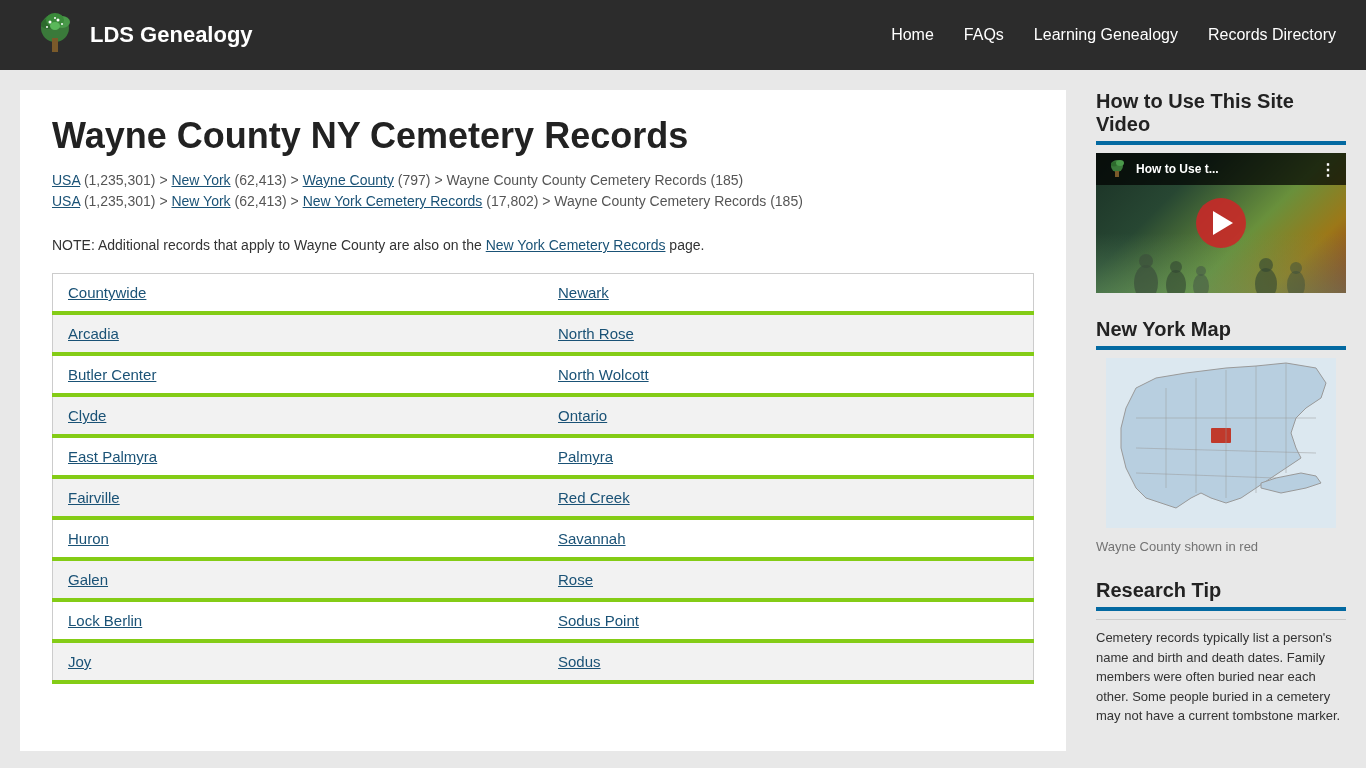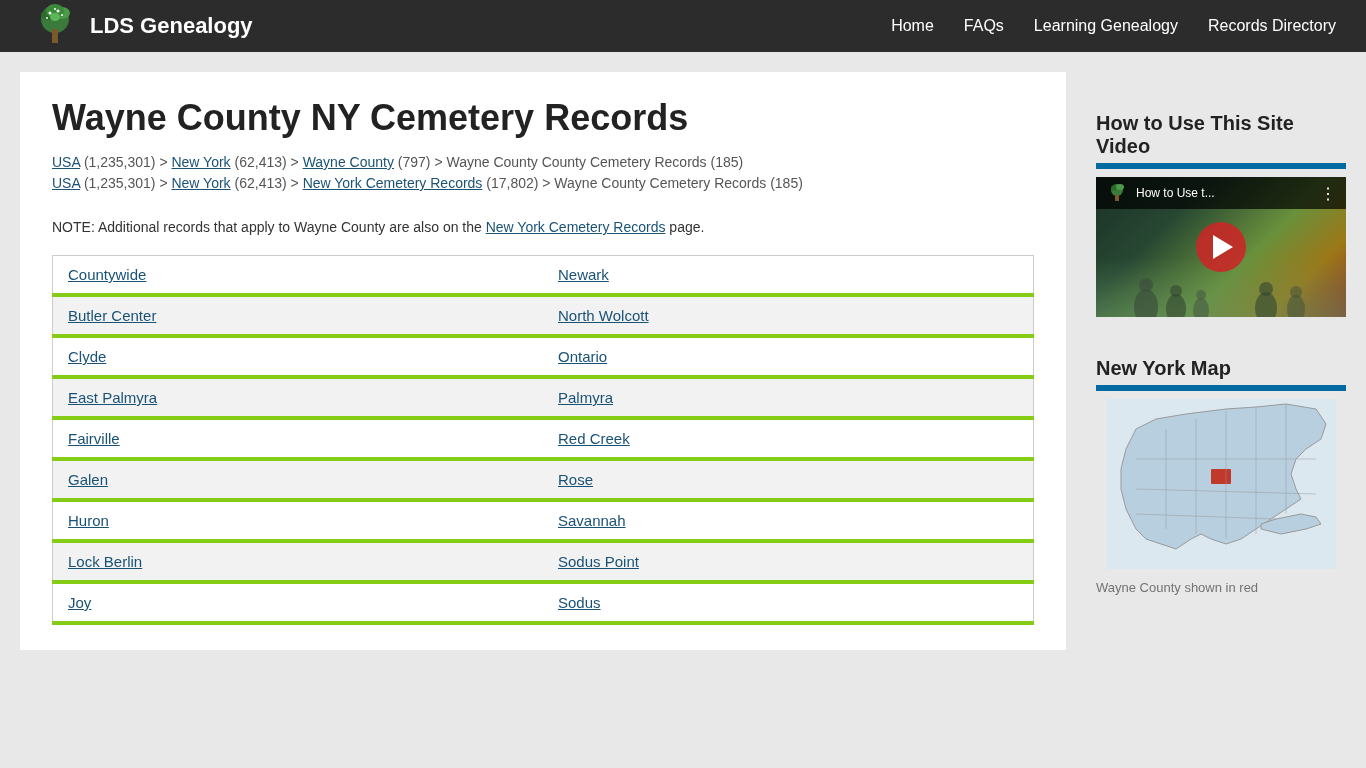--- a/index.html
+++ b/index.html
@@ -5,21 +5,21 @@
     * { margin: 0; padding: 0; box-sizing: border-box; }
     body { font-family: Georgia, 'Times New Roman', serif; background: #e8e8e8; color: #333; font-size: 16px; }
 
     
     #header {
       background: #2c2c2c;
       display: flex;
       align-items: center;
       justify-content: space-between;
       padding: 10px 30px;
-      height: 52px;
+      height: 70px;
     }
     #logo-area {
       display: flex;
       align-items: center;
       gap: 10px;
     }
     #logo-icon {
       width: 50px;
       height: 50px;
     }
@@ -128,36 +128,36 @@
     .sidebar-section {
       margin-bottom: 25px;
     }
 
     .sidebar-section-title {
       font-size: 20px;
       font-weight: bold;
       color: #222;
       font-family: Arial, sans-serif;
       margin-bottom: 8px;
-      border-bottom: 6px solid #0369a1;
+      border-bottom: 4px solid #0369a1;
       padding-bottom: 5px;
-      margin-top: 40px;
     }
 
     
     #video-thumb {
       width: 100%;
       height: 140px;
       background: #1a1a1a;
       position: relative;
       display: flex;
       align-items: center;
       justify-content: center;
       cursor: pointer;
       overflow: hidden;
+      font-weight: bold;
     }
     #video-thumb-bg {
       position: absolute;
       top: 0; left: 0; right: 0; bottom: 0;
       background: linear-gradient(135deg, #1a3a2a 0%, #2d5a3d 30%, #8bc34a 60%, #d4a017 80%, #c0392b 100%);
       opacity: 0.7;
     }
     #video-thumb-bar {
       position: absolute;
       top: 0; left: 0; right: 0;
@@ -287,42 +287,46 @@
     </p>
 
     <table id="cemetery-table">
       <tbody id="cemetery-tbody">
 
       <tr>
             <td><a href="#">Countywide</a></td>
             <td><a href="#">Newark</a></td>
           </tr>
           <tr>
+            <td><a href="#">Arcadia</a></td>
+            <td><a href="#">North Rose</a></td>
+          </tr>
+          <tr>
             <td><a href="#">Butler Center</a></td>
             <td><a href="#">North Wolcott</a></td>
           </tr>
           <tr>
             <td><a href="#">Clyde</a></td>
             <td><a href="#">Ontario</a></td>
           </tr>
           <tr>
             <td><a href="#">East Palmyra</a></td>
             <td><a href="#">Palmyra</a></td>
           </tr>
           <tr>
             <td><a href="#">Fairville</a></td>
             <td><a href="#">Red Creek</a></td>
           </tr>
           <tr>
+            <td><a href="#">Huron</a></td>
+            <td><a href="#">Savannah</a></td>
+          </tr>
+          <tr>
             <td><a href="#">Galen</a></td>
             <td><a href="#">Rose</a></td>
-          </tr>
-          <tr>
-            <td><a href="#">Huron</a></td>
-            <td><a href="#">Savannah</a></td>
           </tr>
           <tr>
             <td><a href="#">Lock Berlin</a></td>
             <td><a href="#">Sodus Point</a></td>
           </tr>
           <tr>
             <td><a href="#">Joy</a></td>
             <td><a href="#">Sodus</a></td>
           </tr>
         </tbody>
@@ -392,15 +396,19 @@
           <line x1="150" y1="8" x2="150" y2="135" stroke="#999" stroke-width="0.5"></line>
           <line x1="180" y1="5" x2="180" y2="115" stroke="#999" stroke-width="0.5"></line>
           <line x1="30" y1="60" x2="210" y2="60" stroke="#999" stroke-width="0.5"></line>
           <line x1="30" y1="90" x2="210" y2="95" stroke="#999" stroke-width="0.5"></line>
           <line x1="30" y1="115" x2="170" y2="120" stroke="#999" stroke-width="0.5"></line>
         </svg>
       </div>
       <div id="map-caption">Wayne County shown in red</div>
     </div>
 
+    <div class="sidebar-section">
+      <div class="sidebar-section-title">Research Tip</div>
+      <div id="research-tip-content">Cemetery records typically list a person's name and birth and death dates. Family members were often buried near each other. Some people buried in a cemetery may not have a current tombstone marker.</div>
+    </div>
 
   </aside>
 </div>
 
 </body></html>

